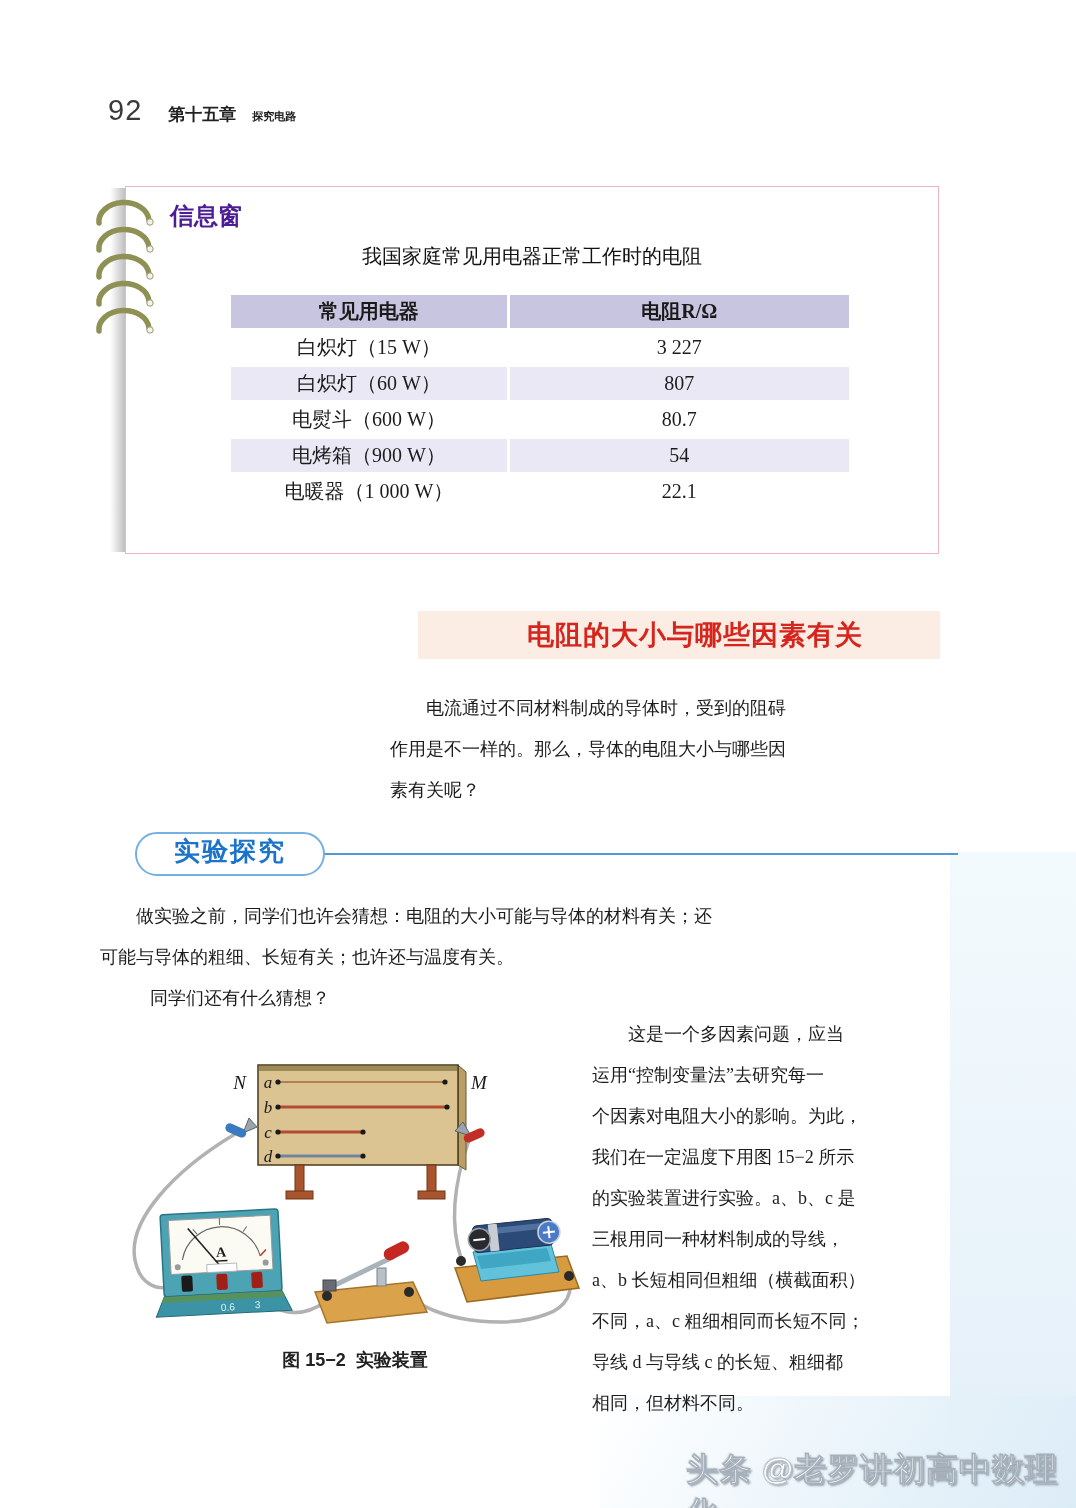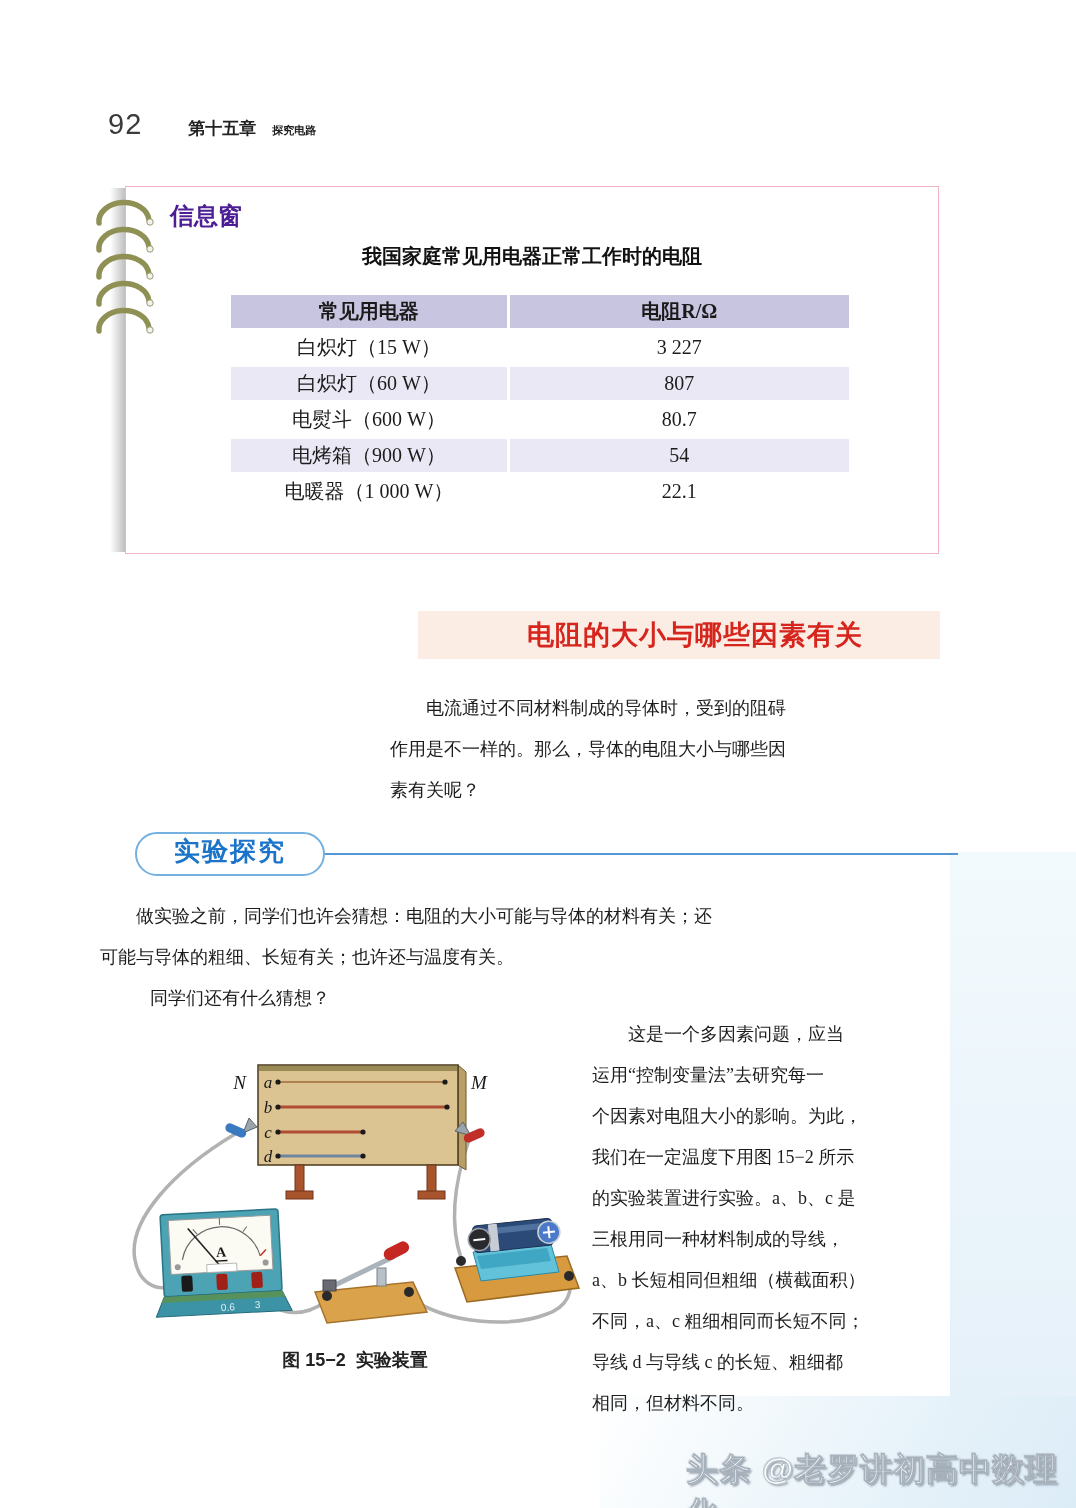--- a/index.html
+++ b/index.html
@@ -12,34 +12,34 @@
 
   
   .tint-right { left:950px; top:852px; width:126px; height:656px;
     background:linear-gradient(to bottom, #f3fafd 0%, #e9f3fa 60%, #e2eff8 100%); z-index:0; }
   .tint-bottom { left:600px; top:1396px; width:476px; height:112px;
     background:linear-gradient(120deg, rgba(236,246,252,0) 0%, #e4f1f9 70%, #dcecf7 100%); z-index:0; }
 
   
   .header { left:108px; top:94px; display:flex; align-items:baseline;
     font-family:"Liberation Sans", sans-serif; z-index:2; }
-  .page-num { font-size:29px; color:#3a3a3a; letter-spacing:1px;margin-top:14px; }
-  .chapter { font-size:17px; font-weight:bold; color:#222; margin-left:46px; }
+  .page-num { font-size:29px; color:#3a3a3a; letter-spacing:1px; }
+  .chapter { font-size:17px; font-weight:bold; color:#222; margin-left:26px; }
   .chapter-title { font-size:11px; font-weight:bold; color:#222; margin-left:16px; }
 
   
   .info-shadow { left:110px; top:188px; width:15px; height:364px;
     background:linear-gradient(to left, rgba(140,140,140,.55), rgba(255,255,255,0)); }
   .info-box { left:125px; top:186px; width:814px; height:368px;
     background:#fff; border:1px solid #f0b4c2; z-index:1; }
   .rings { left:93px; top:199px; z-index:3; }
   .info-label { left:170px; top:200px; font-family:"Liberation Sans", sans-serif;
     font-weight:bold; font-size:24px; color:#4c1d95; z-index:2; }
   .table-title { left:180px; top:243px; width:704px; text-align:center;
-    font-family:"Liberation Sans", sans-serif; font-weight:bold; font-size:20px; color:#111; z-index:2; }
+    font-family:"Liberation Sans", sans-serif; font-weight:normal; font-size:20px; color:#111; z-index:2; }
   table.appliances { position:absolute; left:228px; top:292px; width:624px;
     border-collapse:collapse; z-index:2; }
   table.appliances th, table.appliances td {
     border:3px solid #ffffff; text-align:center; font-size:20px; height:36px; }
   table.appliances th { background:#c8c5e0; font-weight:600; font-size:20px; color:#1a1a1a;margin-top:9px; }
   table.appliances col.c1 { width:280px; } table.appliances col.c2 { width:344px; }
   table.appliances tbody tr:nth-child(even) td { background:#e9e8f4; }
   table.appliances tbody tr:nth-child(odd) td { background:#ffffff; }
 
   

